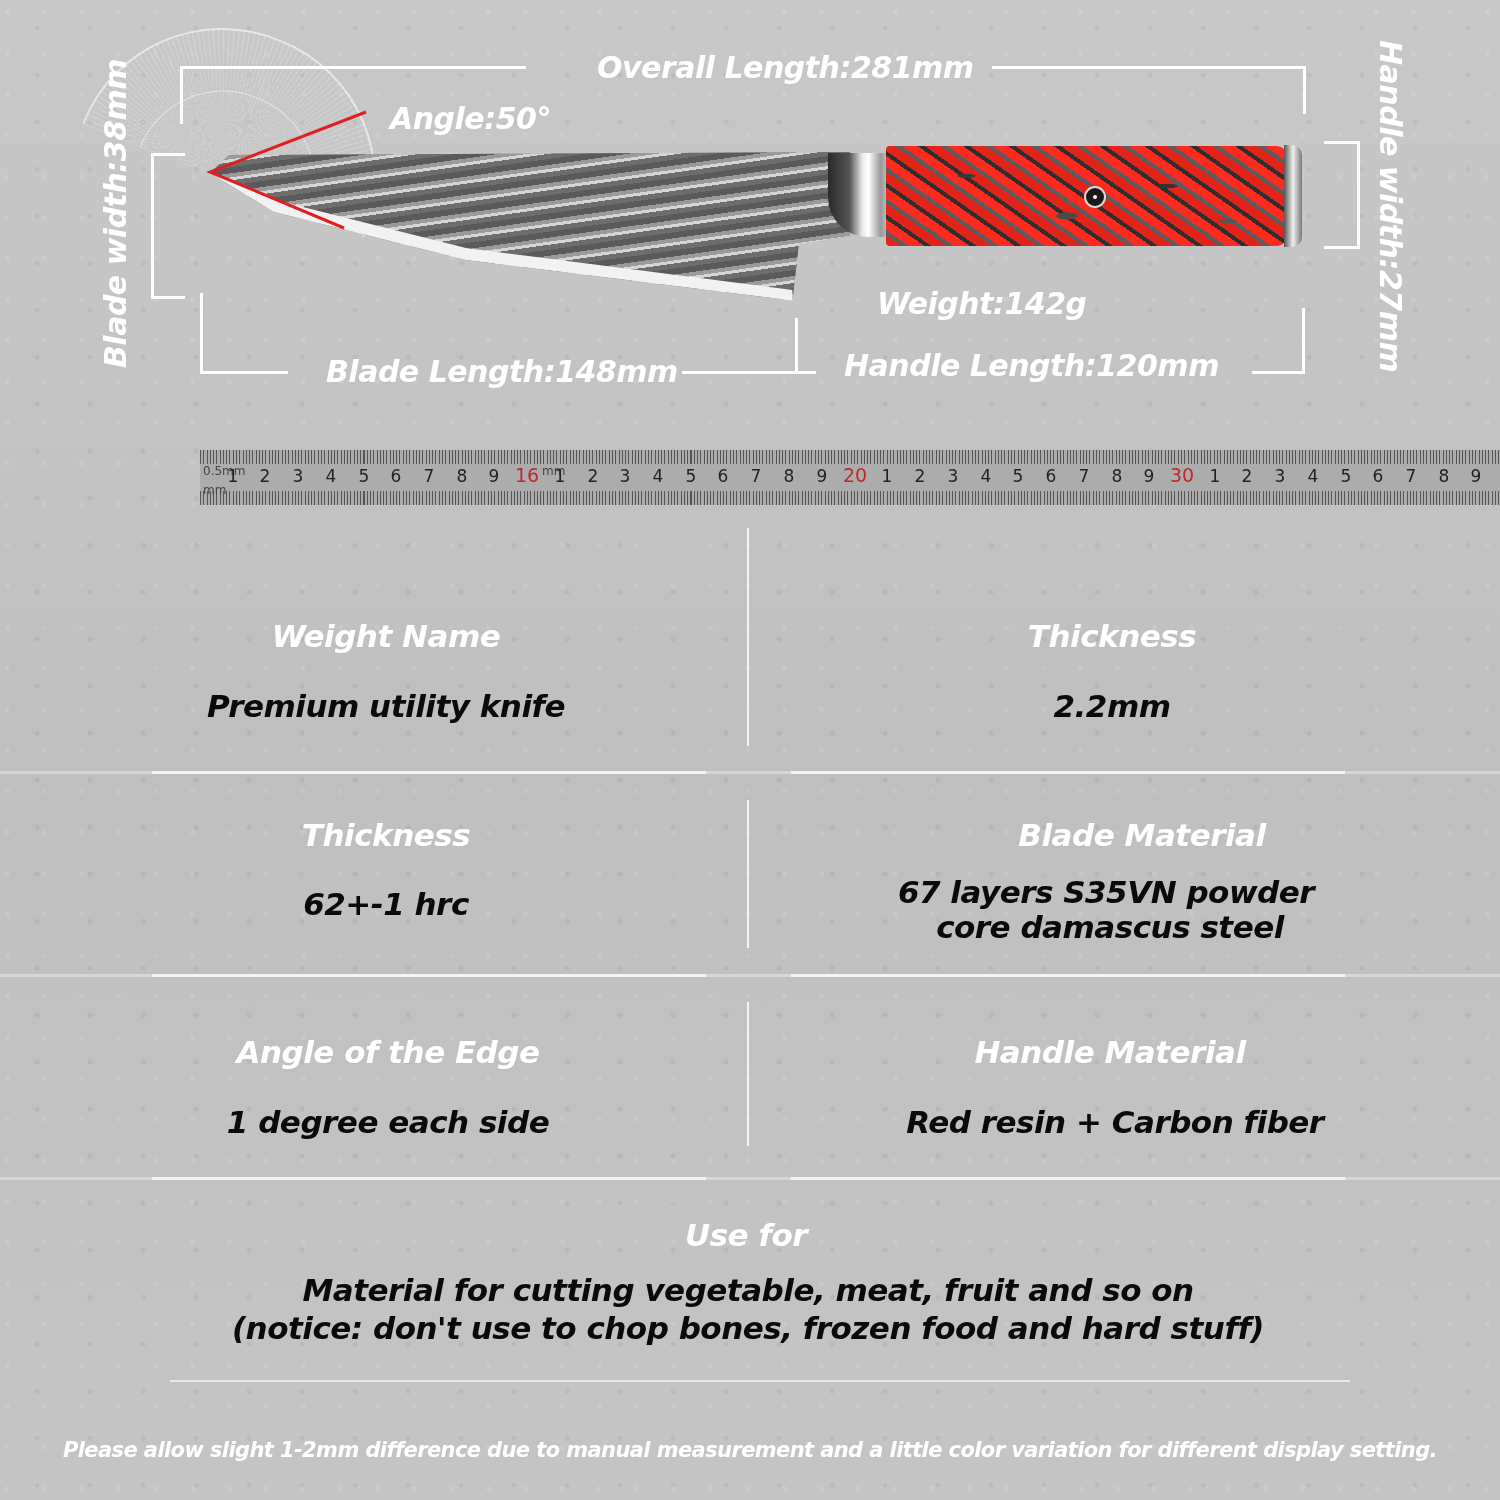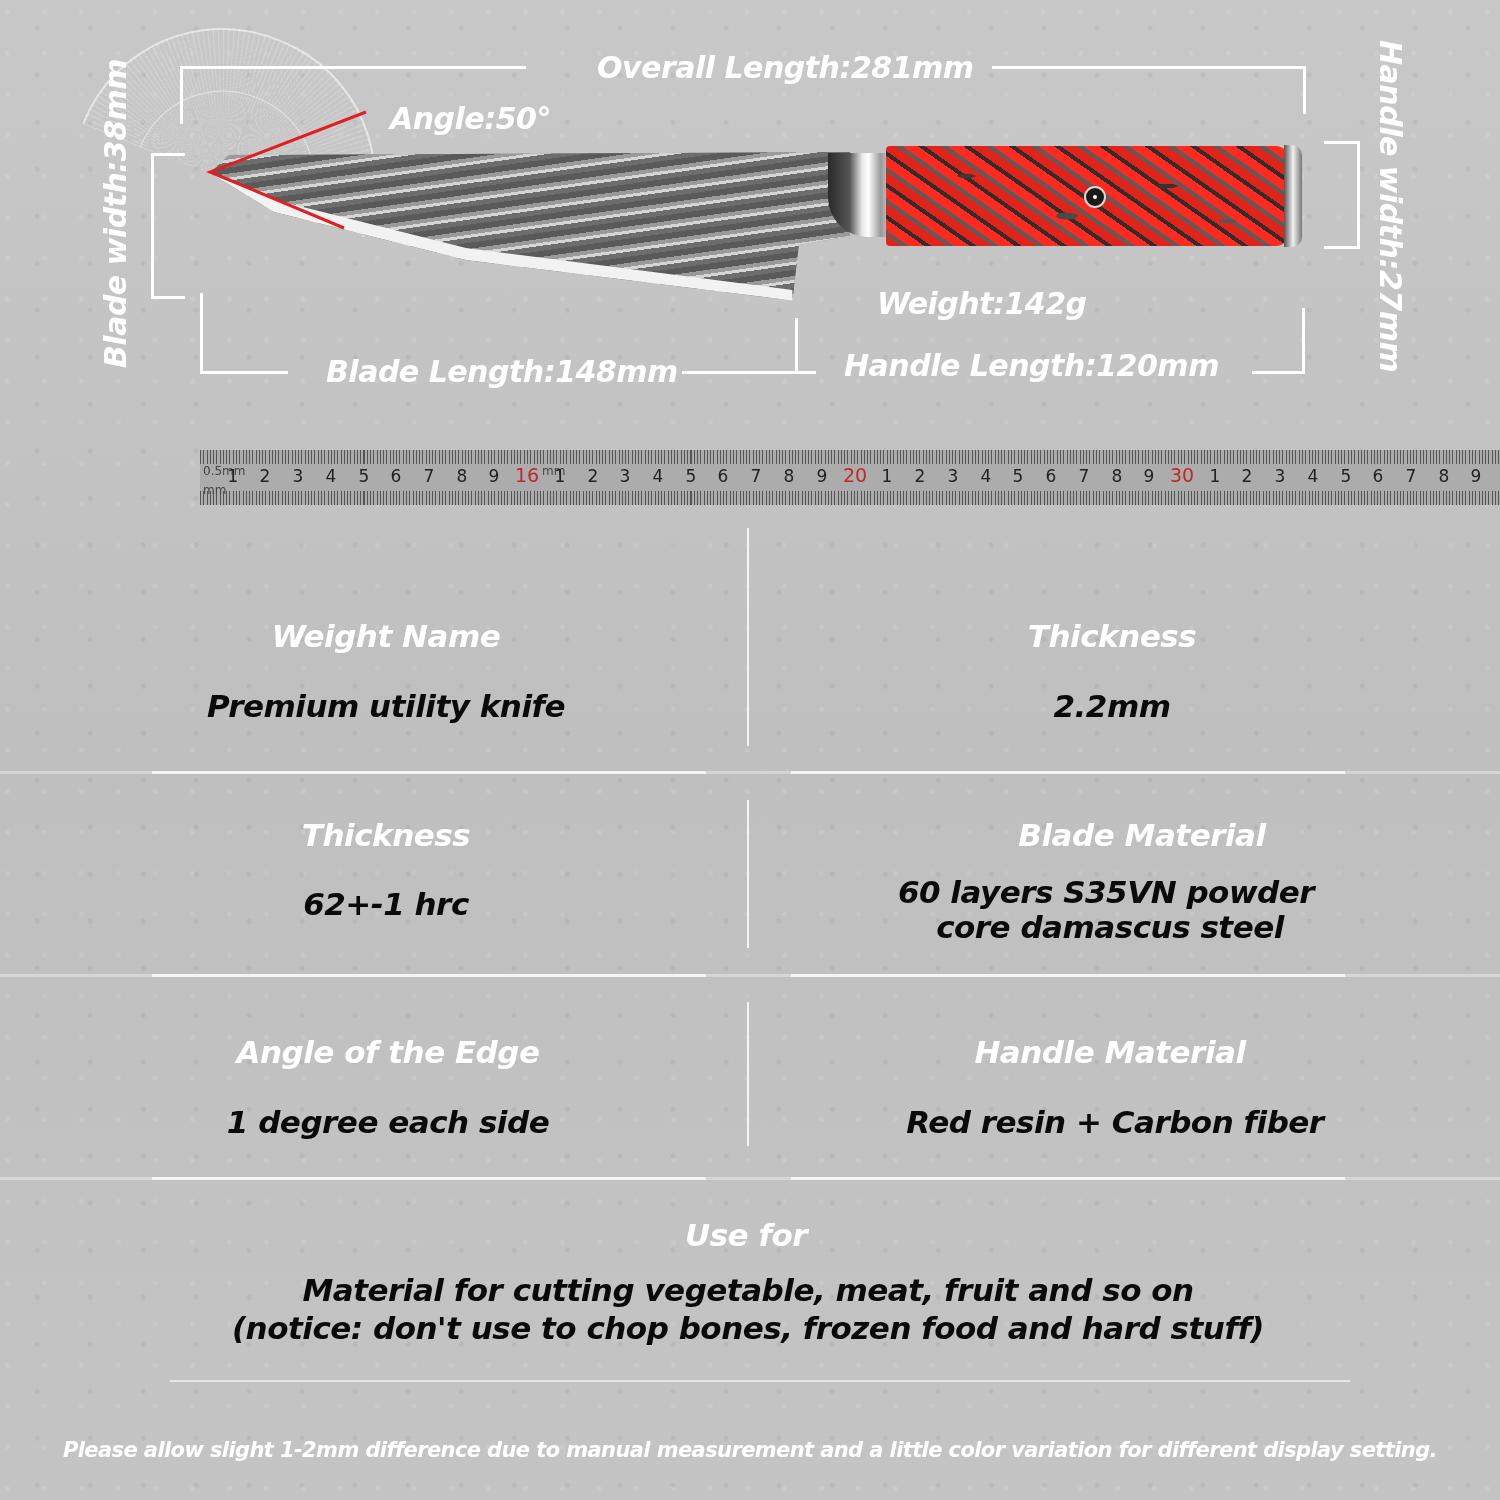--- a/index.html
+++ b/index.html
@@ -237,21 +237,21 @@
   <div class="hdiv-faint" style="left:0;top:771px;width:1500px;"></div>
   <div class="hdiv" style="left:152px;top:771px;width:554px;"></div>
   <div class="hdiv" style="left:791px;top:771px;width:554px;"></div>
 
   <div>
     <div class="spec-title" style="left:386px;top:817px;">Thickness</div>
     <div class="spec-value" style="left:386px;top:886px;">62+-1 hrc</div>
   </div>
   <div>
     <div class="spec-title" style="left:1142px;top:817px;">Blade Material</div>
-    <div class="spec-value" style="left:1106px;top:874px;">60 layers S35VN powder</div>
+    <div class="spec-value" style="left:1106px;top:874px;">67 layers S35VN powder</div>
     <div class="spec-value" style="left:1110px;top:909px;">core damascus steel</div>
   </div>
 
   <div class="hdiv-faint" style="left:0;top:974px;width:1500px;"></div>
   <div class="hdiv" style="left:152px;top:974px;width:554px;"></div>
   <div class="hdiv" style="left:791px;top:974px;width:554px;"></div>
 
   <div>
     <div class="spec-title" style="left:388px;top:1034px;">Angle of the Edge</div>
     <div class="spec-value" style="left:388px;top:1104px;">1 degree each side</div>

